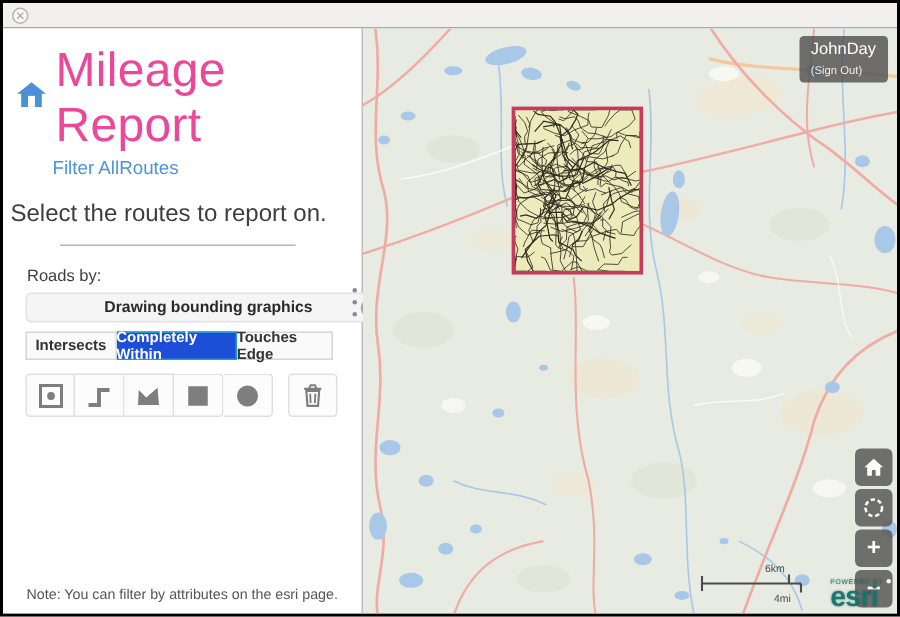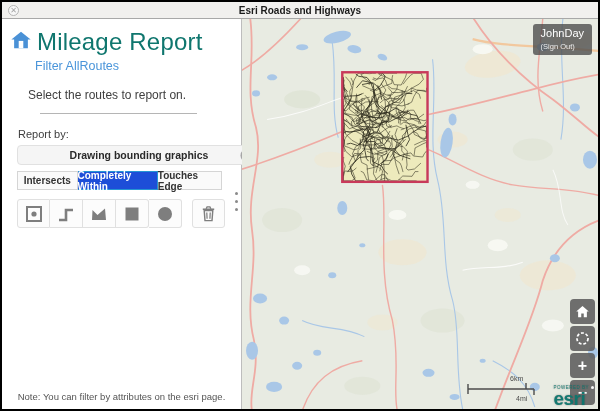--- a/index.html
+++ b/index.html
@@ -15,23 +15,23 @@
                cursor:pointer; background:#f7f7f7; }
   .titlebar-title { flex:1; text-align:center; font-size:10px; font-weight:bold; color:#1b1b1b; }
 
   
   .content { flex:1; display:flex; min-height:0; }
 
   
   .panel { width:240px; flex:0 0 240px; background:#fff; border-right:1px solid #bdbdbd;
            position:relative; display:flex; flex-direction:column; }
   .panel-header { display:flex; align-items:center; gap:5px; padding:9px 0 0 8px; }
-  .panel-title { font-size:24px; color:#0f766e; letter-spacing:0.2px; }
+  .panel-title { font-size:32px; color:#ec4899; letter-spacing:0.2px; }
   .panel-subtitle { margin:3px 0 0 33px; font-size:12.5px; color:#4a95da; }
-  .instruction { margin:15px 0 0 26px; font-size:12px; color:#3e3e3e; }
+  .instruction { margin:15px 0 0 5px; font-size:16px; color:#3e3e3e; }
   .divider { margin:11px 0 0 38px; width:157px; border-top:1px solid #b5b5b5; }
   .filter-label { margin:14px 0 5px 16px; font-size:11px; color:#3e3e3e; }
   .dropdown { margin-left:15px; width:244px; height:20px; background:#f5f5f5; border:1px solid #e1e1e1;
               border-radius:4px; display:flex; align-items:center; justify-content:center;
               position:relative; cursor:pointer; }
   .dropdown-value { font-size:10.5px; font-weight:bold; color:#2a2a2a; }
   .dropdown-chevron { position:absolute; right:5px; top:2px; }
   .tabs { margin:6px 0 0 15px; width:205px; height:19px; display:flex; }
   .tab { display:flex; align-items:center; justify-content:center; font-size:10px; font-weight:bold;
          color:#333; background:#fafafa; border:1px solid #d5d5d5; border-left:none; cursor:pointer; }
@@ -71,42 +71,41 @@
   .esri-brand { font-size:19px; font-weight:bold; letter-spacing:-0.5px; opacity:0.97; margin-top:-1px; }
 </style>
 </head>
 <body>
 
 <div class="frame">
   <div class="app">
 
     <div class="titlebar">
       <div class="close-btn">✕</div>
-      <div class="titlebar-title">Esri Roads and Highways</div>
     </div>
 
     <div class="content">
 
       <div class="panel">
 
         <div class="panel-header">
           <span>
             <svg width="22" height="22" viewBox="0 0 24 24">
               <path d="M12 3 L22.5 11.5 L19.5 11.5 L19.5 21 L4.5 21 L4.5 11.5 L1.5 11.5 Z" fill="#4a91d6"></path>
               <rect x="9.5" y="13" width="5" height="8" fill="#fff"></rect>
             </svg>
           </span>
           <span class="panel-title">Mileage Report</span>
         </div>
         <div class="panel-subtitle">Filter AllRoutes</div>
 
         <div class="instruction">Select the routes to report on.</div>
         <div class="divider"></div>
 
-        <div class="filter-label">Report by:</div>
+        <div class="filter-label">Roads by:</div>
 
         <div class="dropdown">
           <span class="dropdown-value">Drawing bounding graphics</span>
           <span class="dropdown-chevron">
             <svg width="15" height="15" viewBox="0 0 16 16">
               <circle cx="8" cy="8" r="7.5" fill="#a6a6a6"></circle>
               <path d="M4.5 6.8 L8 10 L11.5 6.8" fill="none" stroke="#fff" stroke-width="2" stroke-linecap="round" stroke-linejoin="round"></path>
             </svg>
           </span>
         </div>

